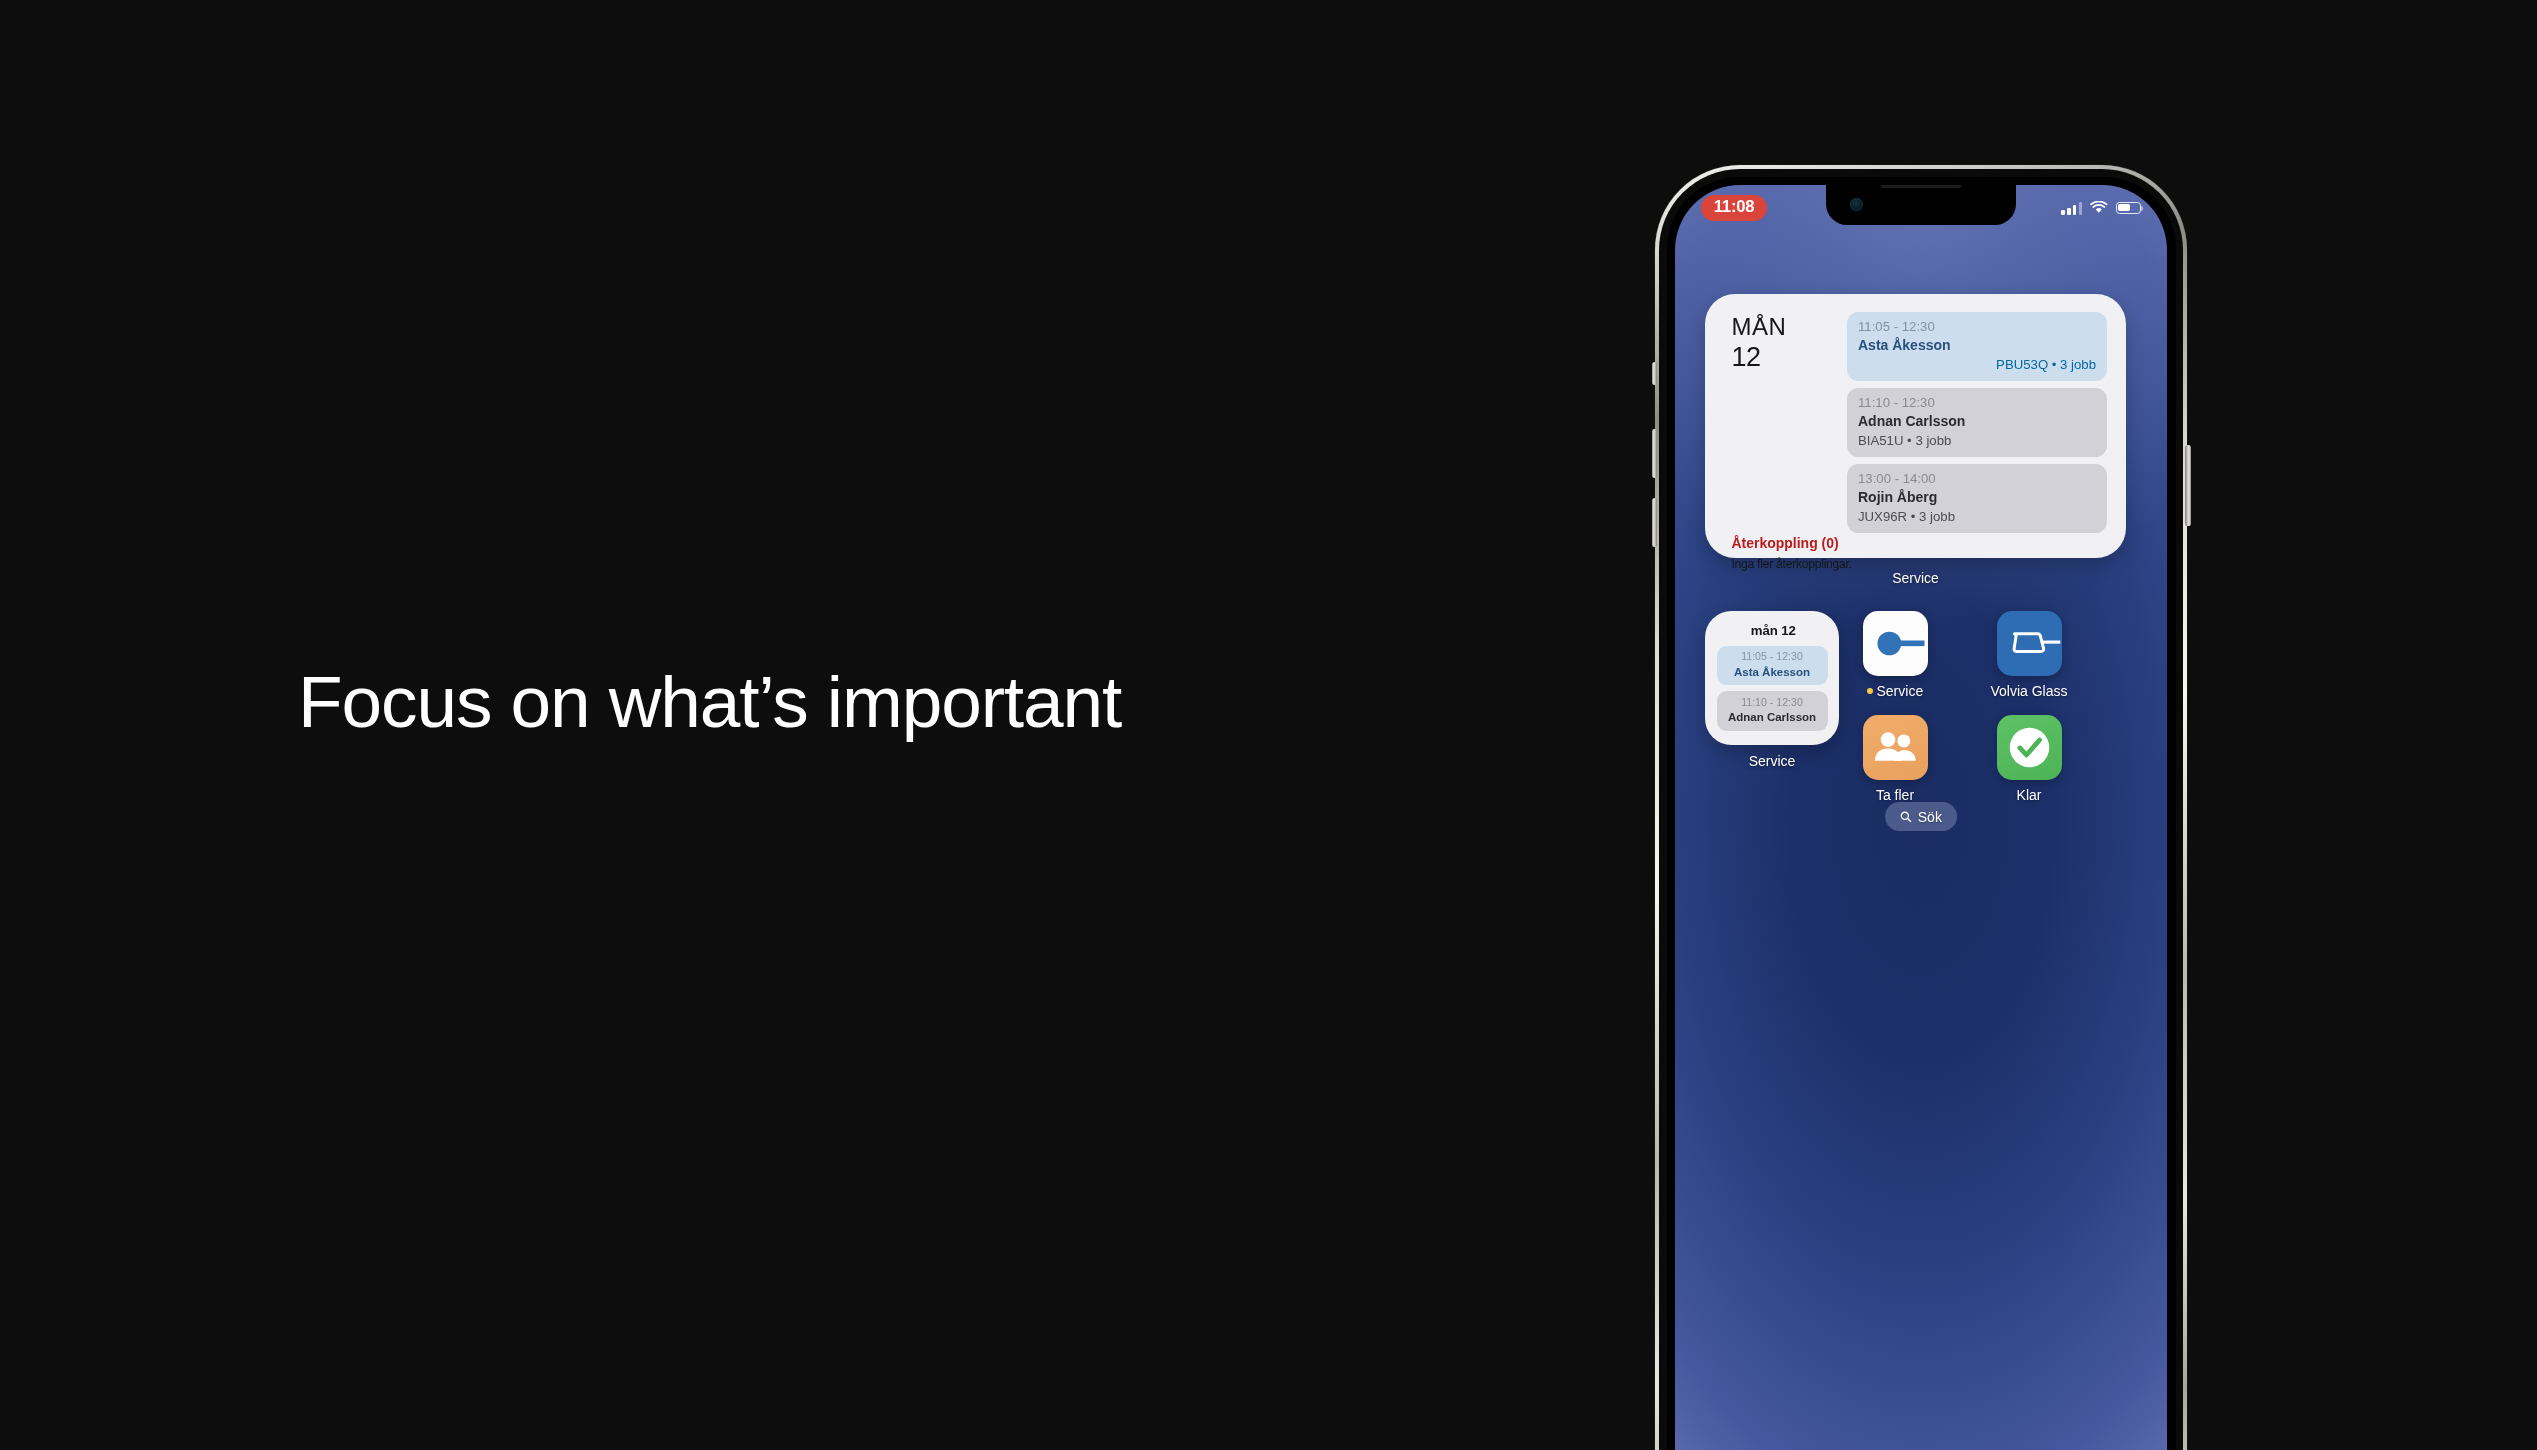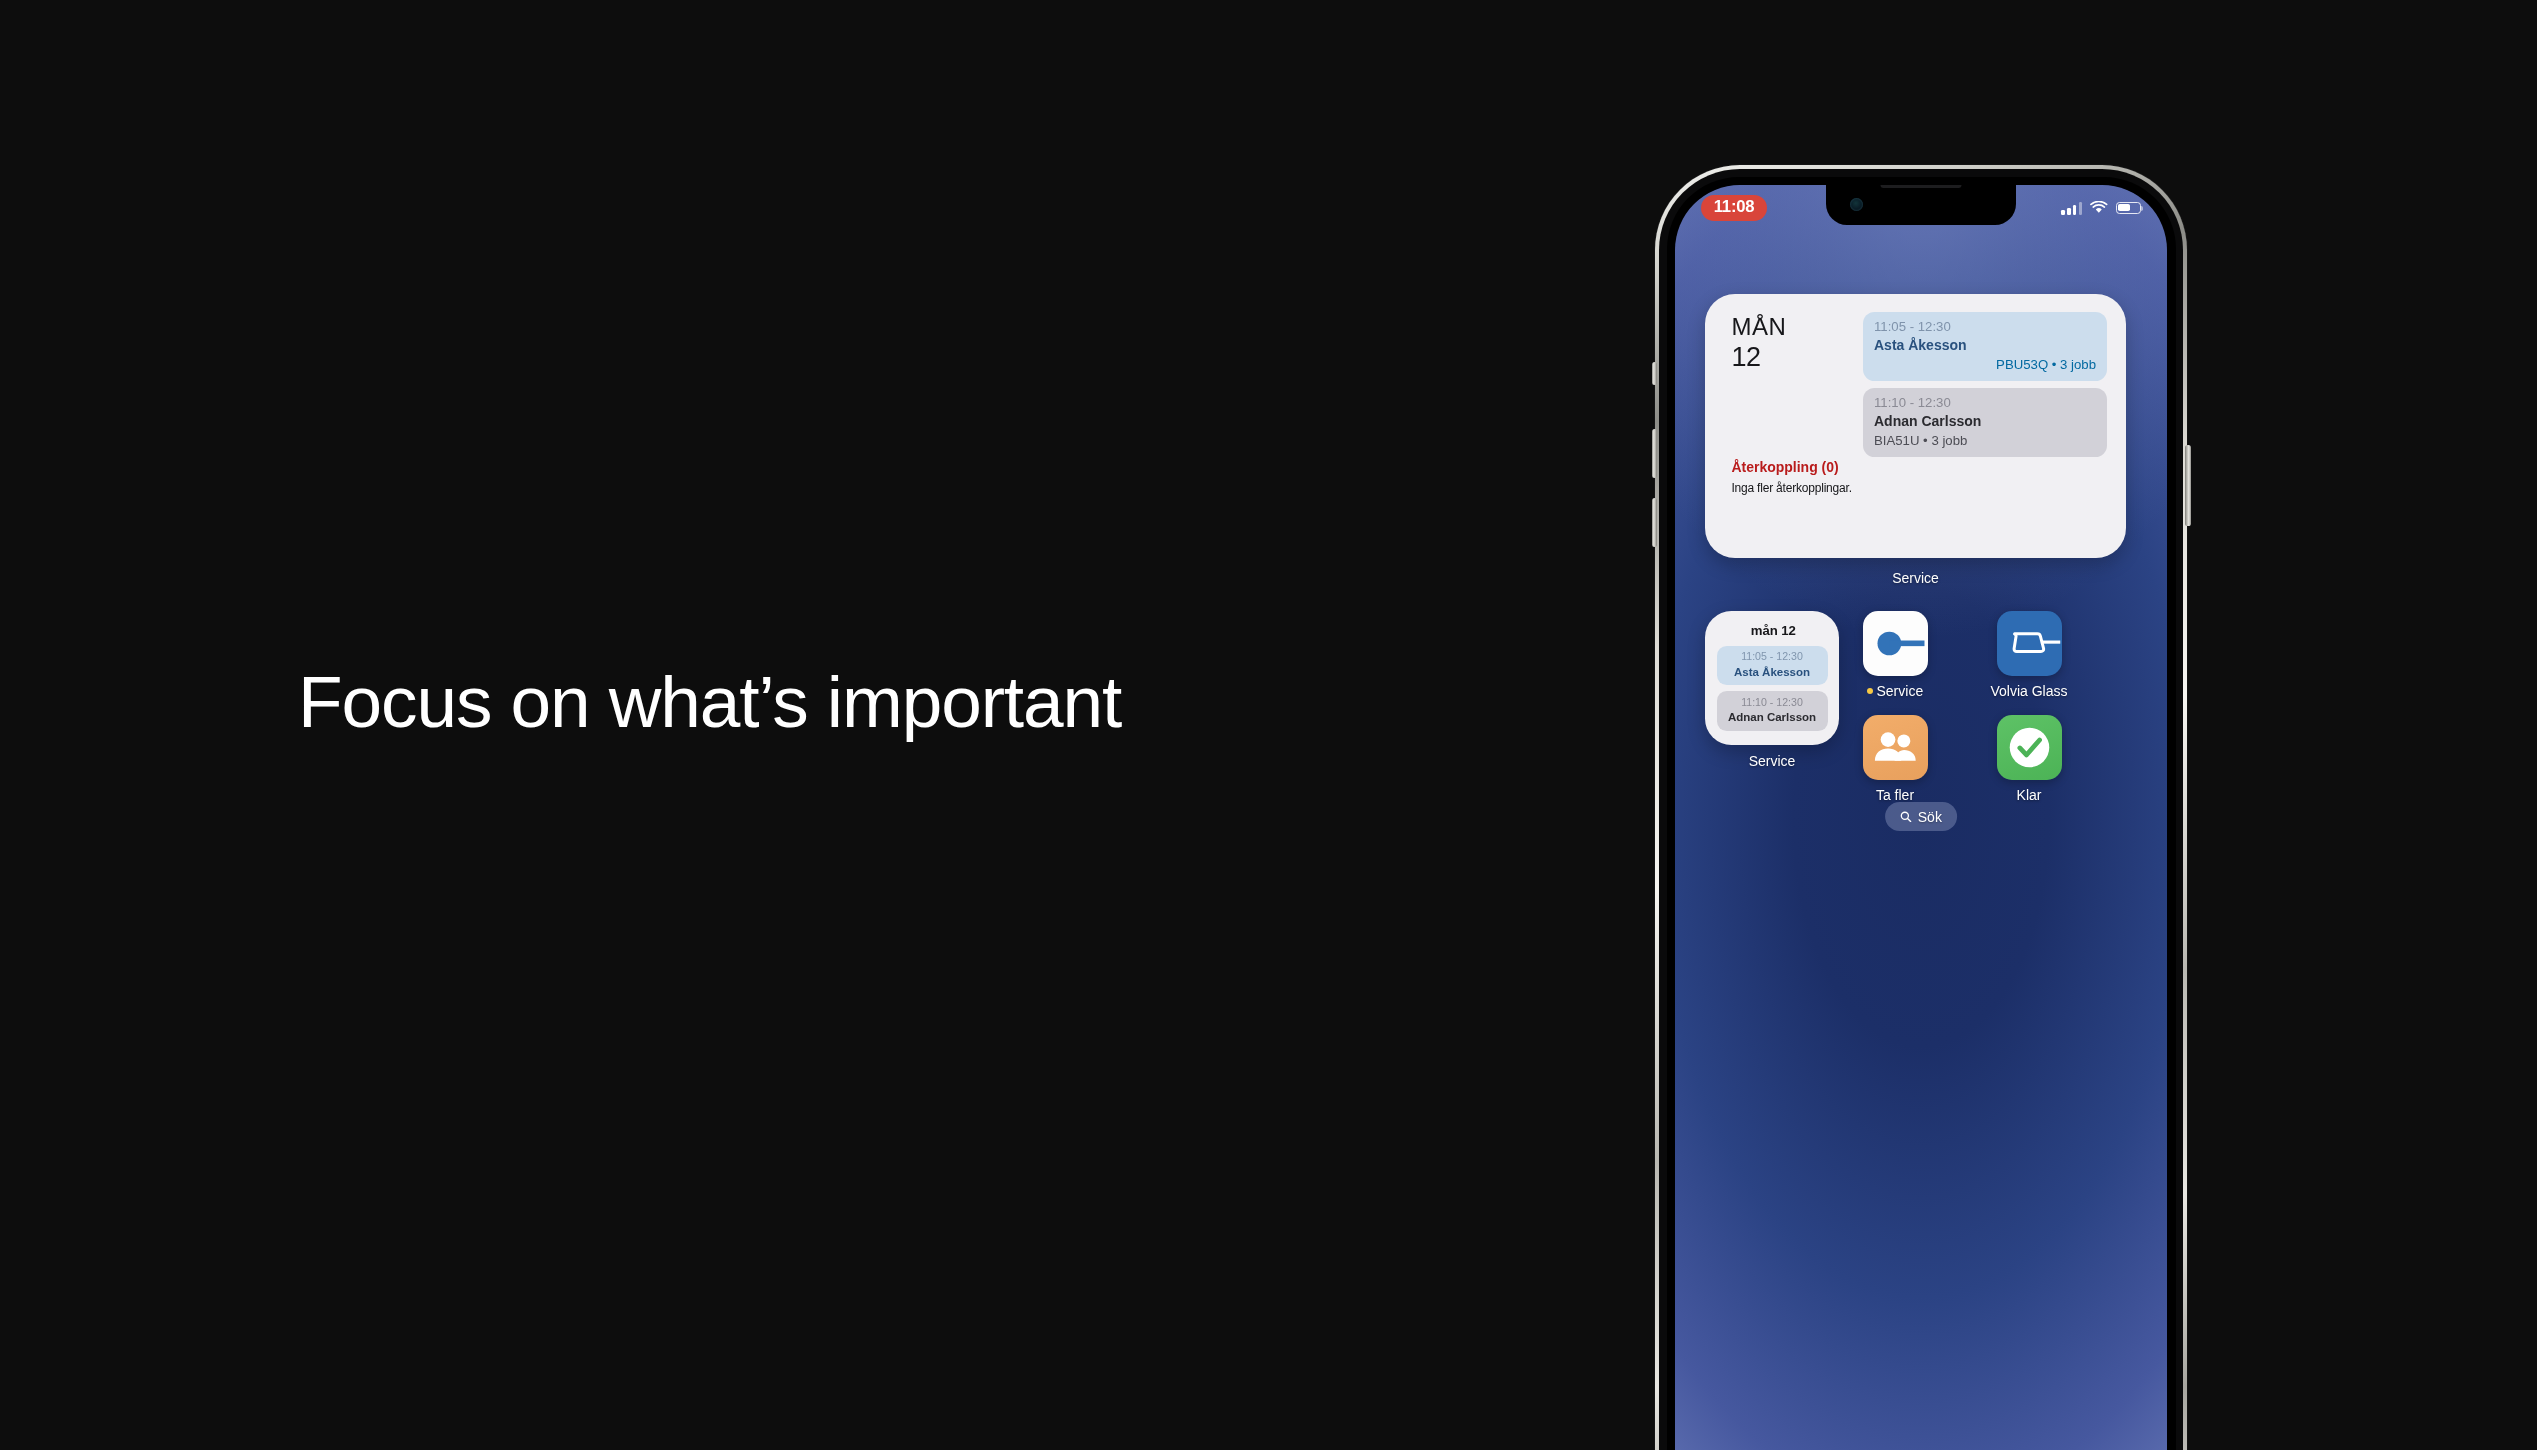--- a/index.html
+++ b/index.html
@@ -192,21 +192,21 @@
     left: 30px;
     top: 109px;
     width: 421px;
     height: 264px;
     background: #f1f0f3;
     border-radius: 30px;
     box-shadow: 0 6.2px 17.6px rgba(0,0,0,0.22);
     padding: 17.6px 19.4px 0 19.4px;
     z-index: 5;
   }
-  .wl-top { display: flex; gap: 16px; }
+  .wl-top { display: flex; gap: 0; }
   .wl-date { width: 123px; padding-top: 2.6px; padding-left: 7px; }
   .wl-dow {
     font-size: 24px; font-weight: 400; color: #17171a;
     letter-spacing: 0.5px; line-height: 1.05;
   }
   .wl-day {
     font-size: 27px; font-weight: 400; color: #17171a;
     letter-spacing: -0.4px; line-height: 1.2; margin-top: 1.8px;
   }
   .wl-list { flex: 1; display: flex; flex-direction: column; gap: 6.2px; }
@@ -425,20 +425,25 @@
               <div class="ev-name">Asta Åkesson</div>
               <div class="ev-meta">PBU53Q • 3 jobb</div>
             </div>
 
             <div class="ev gray">
               <div class="ev-time">11:10 - 12:30</div>
               <div class="ev-name">Adnan Carlsson</div>
               <div class="ev-meta">BIA51U • 3 jobb</div>
             </div>
 
+            <div class="ev gray">
+              <div class="ev-time">13:00 - 14:00</div>
+              <div class="ev-name">Rojin Åberg</div>
+              <div class="ev-meta">JUX96R • 3 jobb</div>
+            </div>
 
           </div>
         </div>
 
         <div class="wl-sec">Återkoppling (0)</div>
         <div class="wl-empty">Inga fler återkopplingar.</div>
       </div>
 
       <div class="widget-label lbl-lg">Service</div>
 

